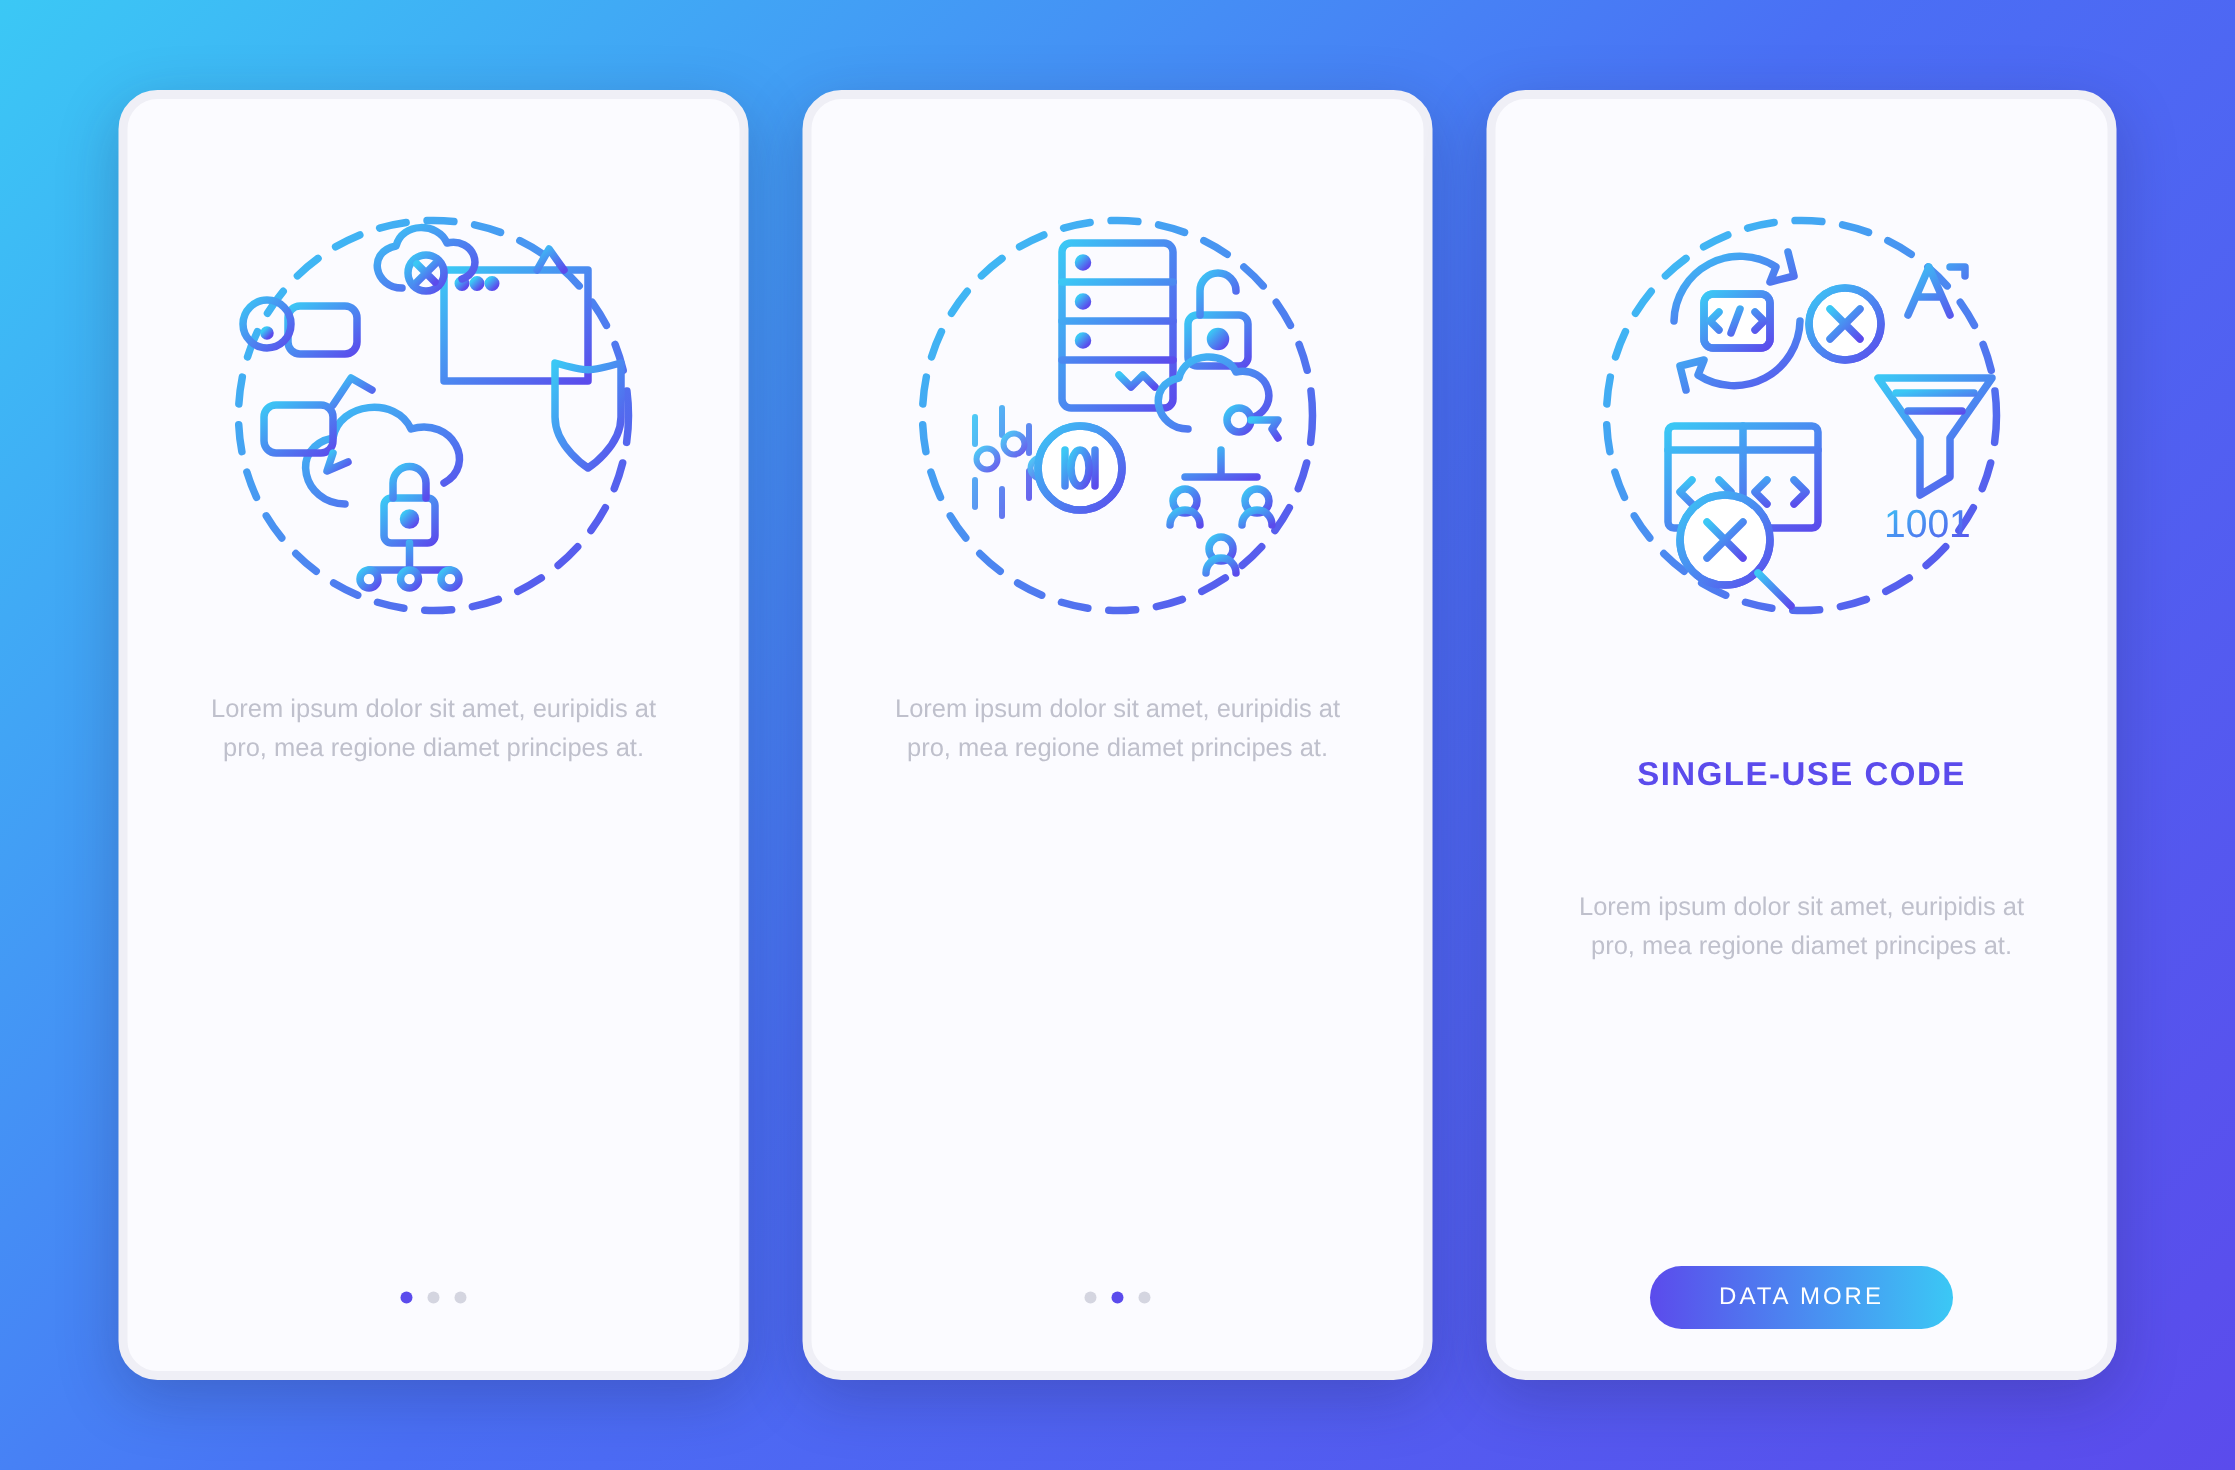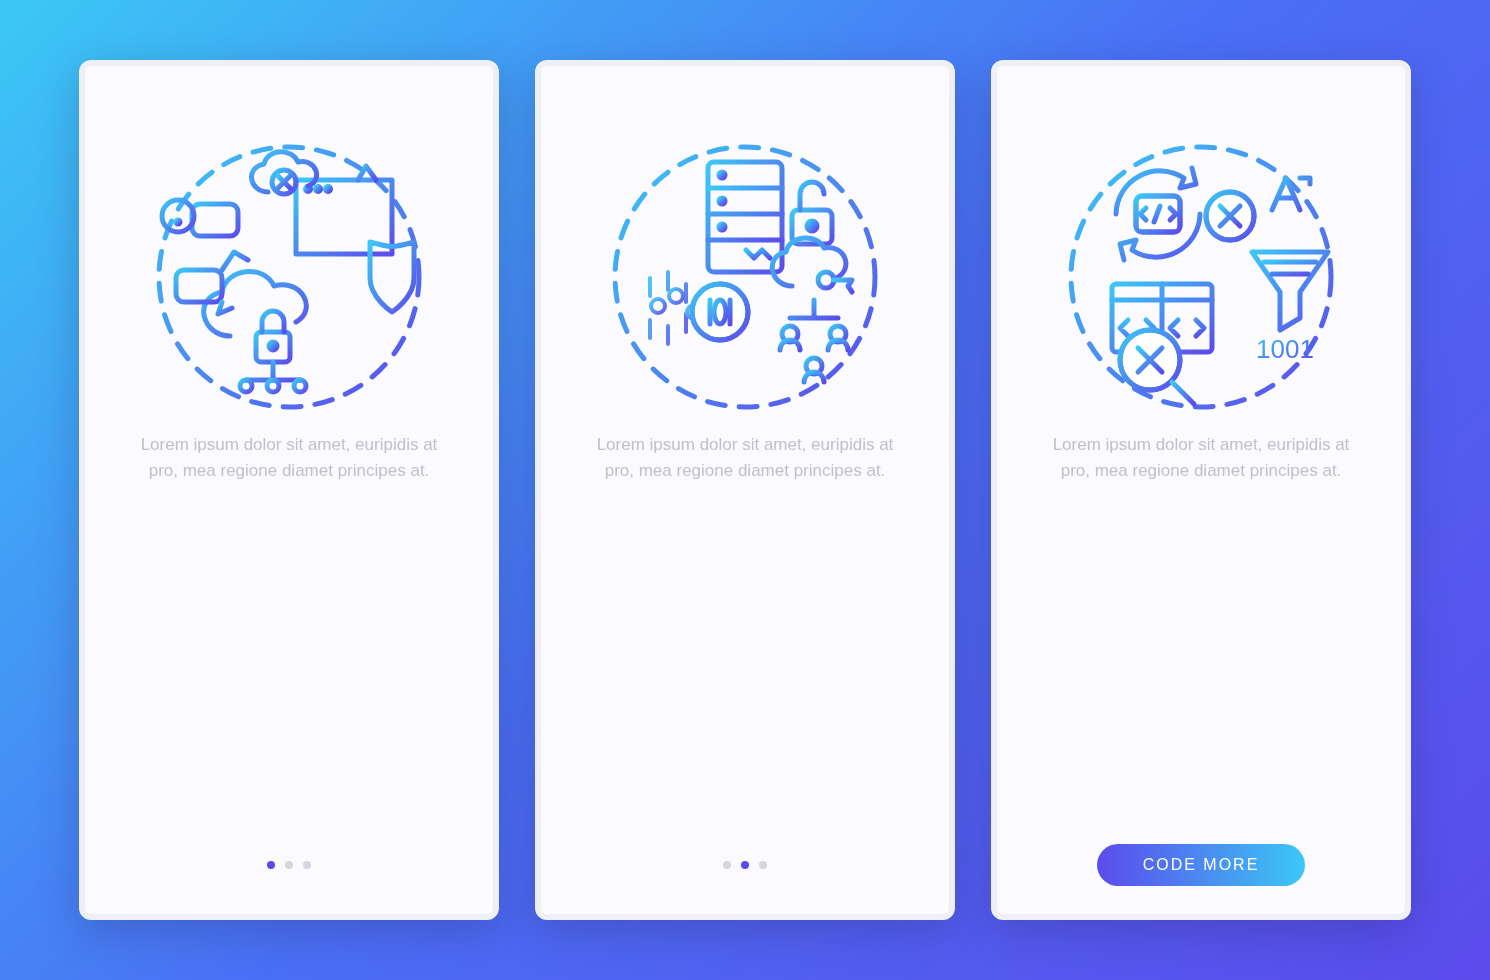--- a/index.html
+++ b/index.html
@@ -3,35 +3,35 @@
 <meta charset="utf-8">
 <style>
   *{box-sizing:border-box;margin:0;padding:0;}
   body{
     width:1490px;height:980px;
     background:linear-gradient(135deg,#3BC8F5 0%,#4A6FF5 50%,#5B4BEC 100%);
     display:flex;align-items:center;justify-content:center;
     font-family:"Segoe UI",Arial,sans-serif;gap:36px;
   }
   .phone{
-    width:420px;height:860px;background:#fbfbff;border-radius:12px;
+    width:420px;height:860px;background:#fbfbff;border-radius:26px;
     border:6px solid #efeff6;box-shadow:0 12px 40px rgba(30,30,80,.25);
     padding:56px 36px 28px;display:flex;flex-direction:column;align-items:center;
   }
   .illus-wrap{width:310px;height:310px;display:flex;align-items:center;justify-content:center;flex:0 0 auto;}
   .illus-wrap svg{width:100%;height:100%;}
   .title{
     text-align:center;font-weight:700;letter-spacing:1px;font-size:22px;
     line-height:1.35;color:#5B4BEC;margin-top:36px;
     min-height:96px;display:flex;align-items:center;justify-content:center;
     text-transform:uppercase;
   }
   .desc{
     text-align:center;font-size:17px;line-height:1.55;color:#bfc0cc;
-    padding:0 6px;
+    margin-top:28px;padding:0 6px;
   }
   .bottom{margin-top:auto;display:flex;align-items:center;justify-content:center;width:100%;height:42px;}
   .dots{display:flex;gap:10px;}
   .dot{width:8px;height:8px;border-radius:50%;background:#d4d5e0;}
   .dot.active{background:#5B4BEC;}
   .cta{
     border:none;cursor:pointer;color:#fff;font-size:16px;letter-spacing:2px;
     padding:12px 46px;border-radius:999px;font-weight:500;
     background:linear-gradient(90deg,#5B4BEC 0%,#3BC8F5 100%);
   }
@@ -188,17 +188,18 @@
         <path d="M116 162v68M66 178h100"></path>
         <path d="M82 198l-8 8 8 8M100 198l8 8-8 8M132 198l-8 8 8 8M150 198l8 8-8 8"></path>
 
         <circle cx="104" cy="238" r="30" fill="#fff"></circle>
           <circle cx="104" cy="238" r="30"></circle>
         <path d="M92 226l24 24M116 226l-24 24"></path>
         <path d="M126 260l22 22"></path>
       </g>
     </svg>
   </div>
+  <h2 class="title">SINGLE-USE CODE</h2>
   <p class="desc">Lorem ipsum dolor sit amet, euripidis at pro, mea regione diamet principes at.</p>
   <div class="bottom">
-    <button class="cta">CODE MORE</button>
+    <button class="cta">DATA MORE</button>
   </div>
 </div>
 
 </body></html>

